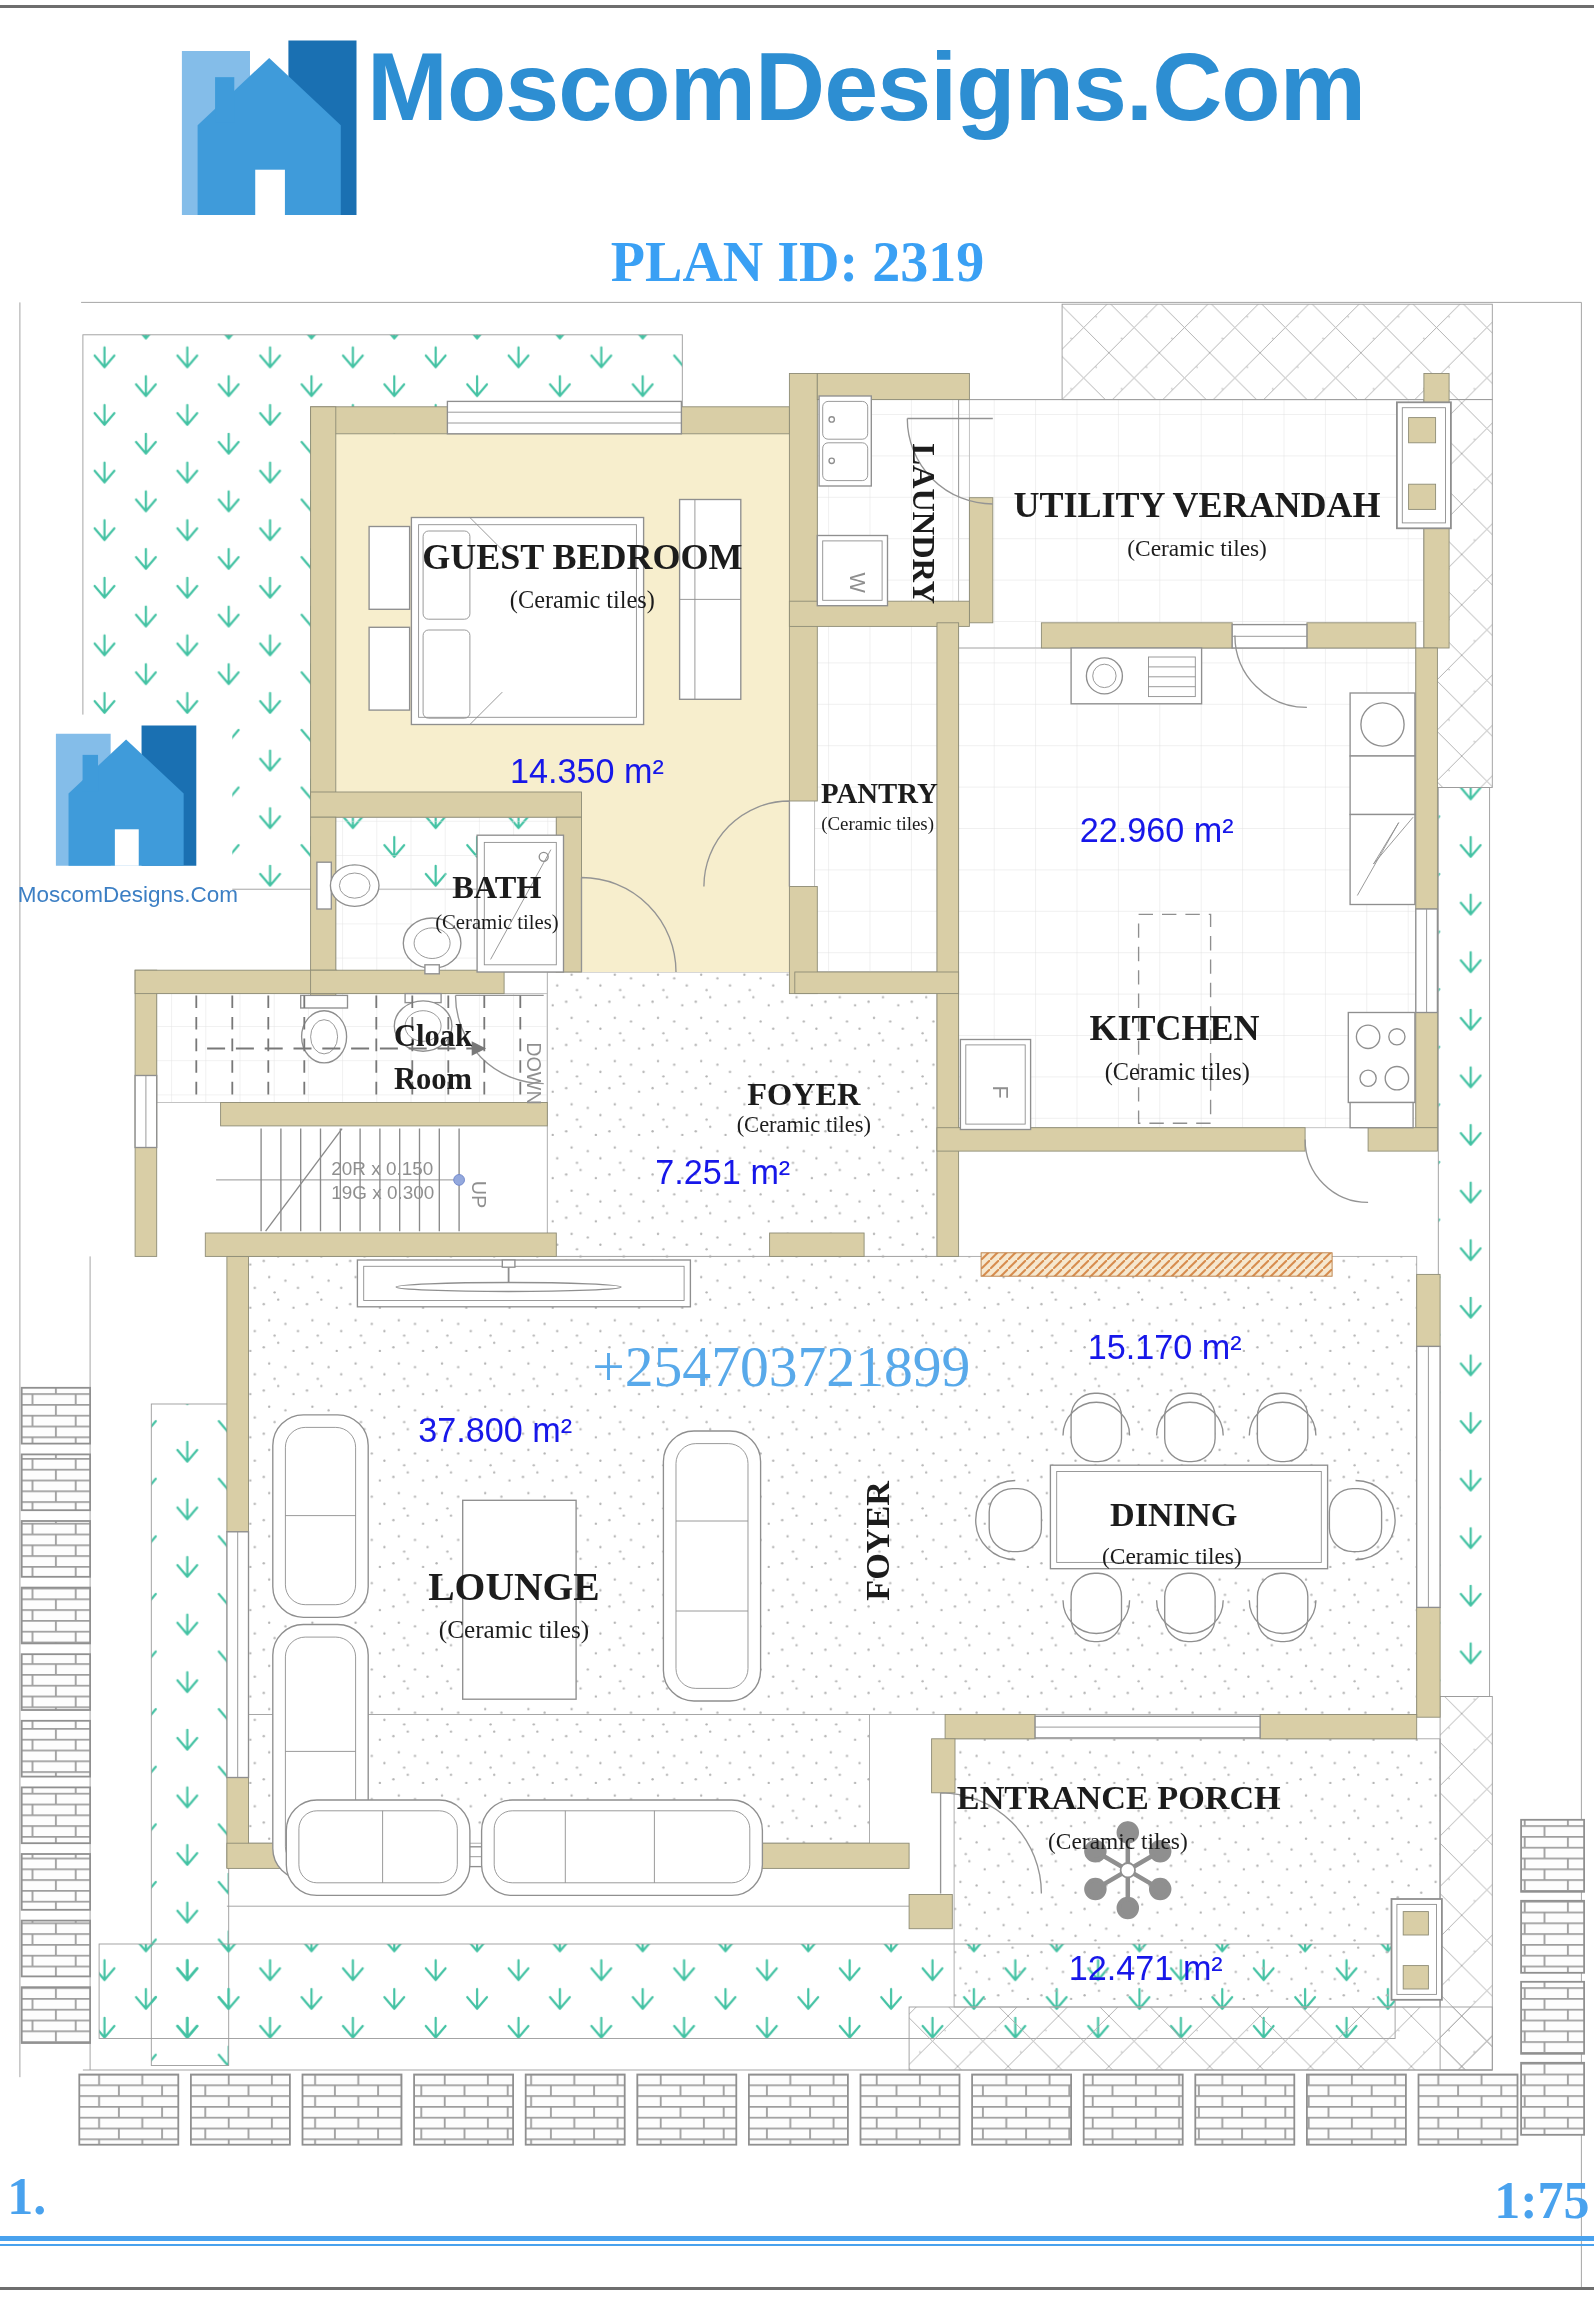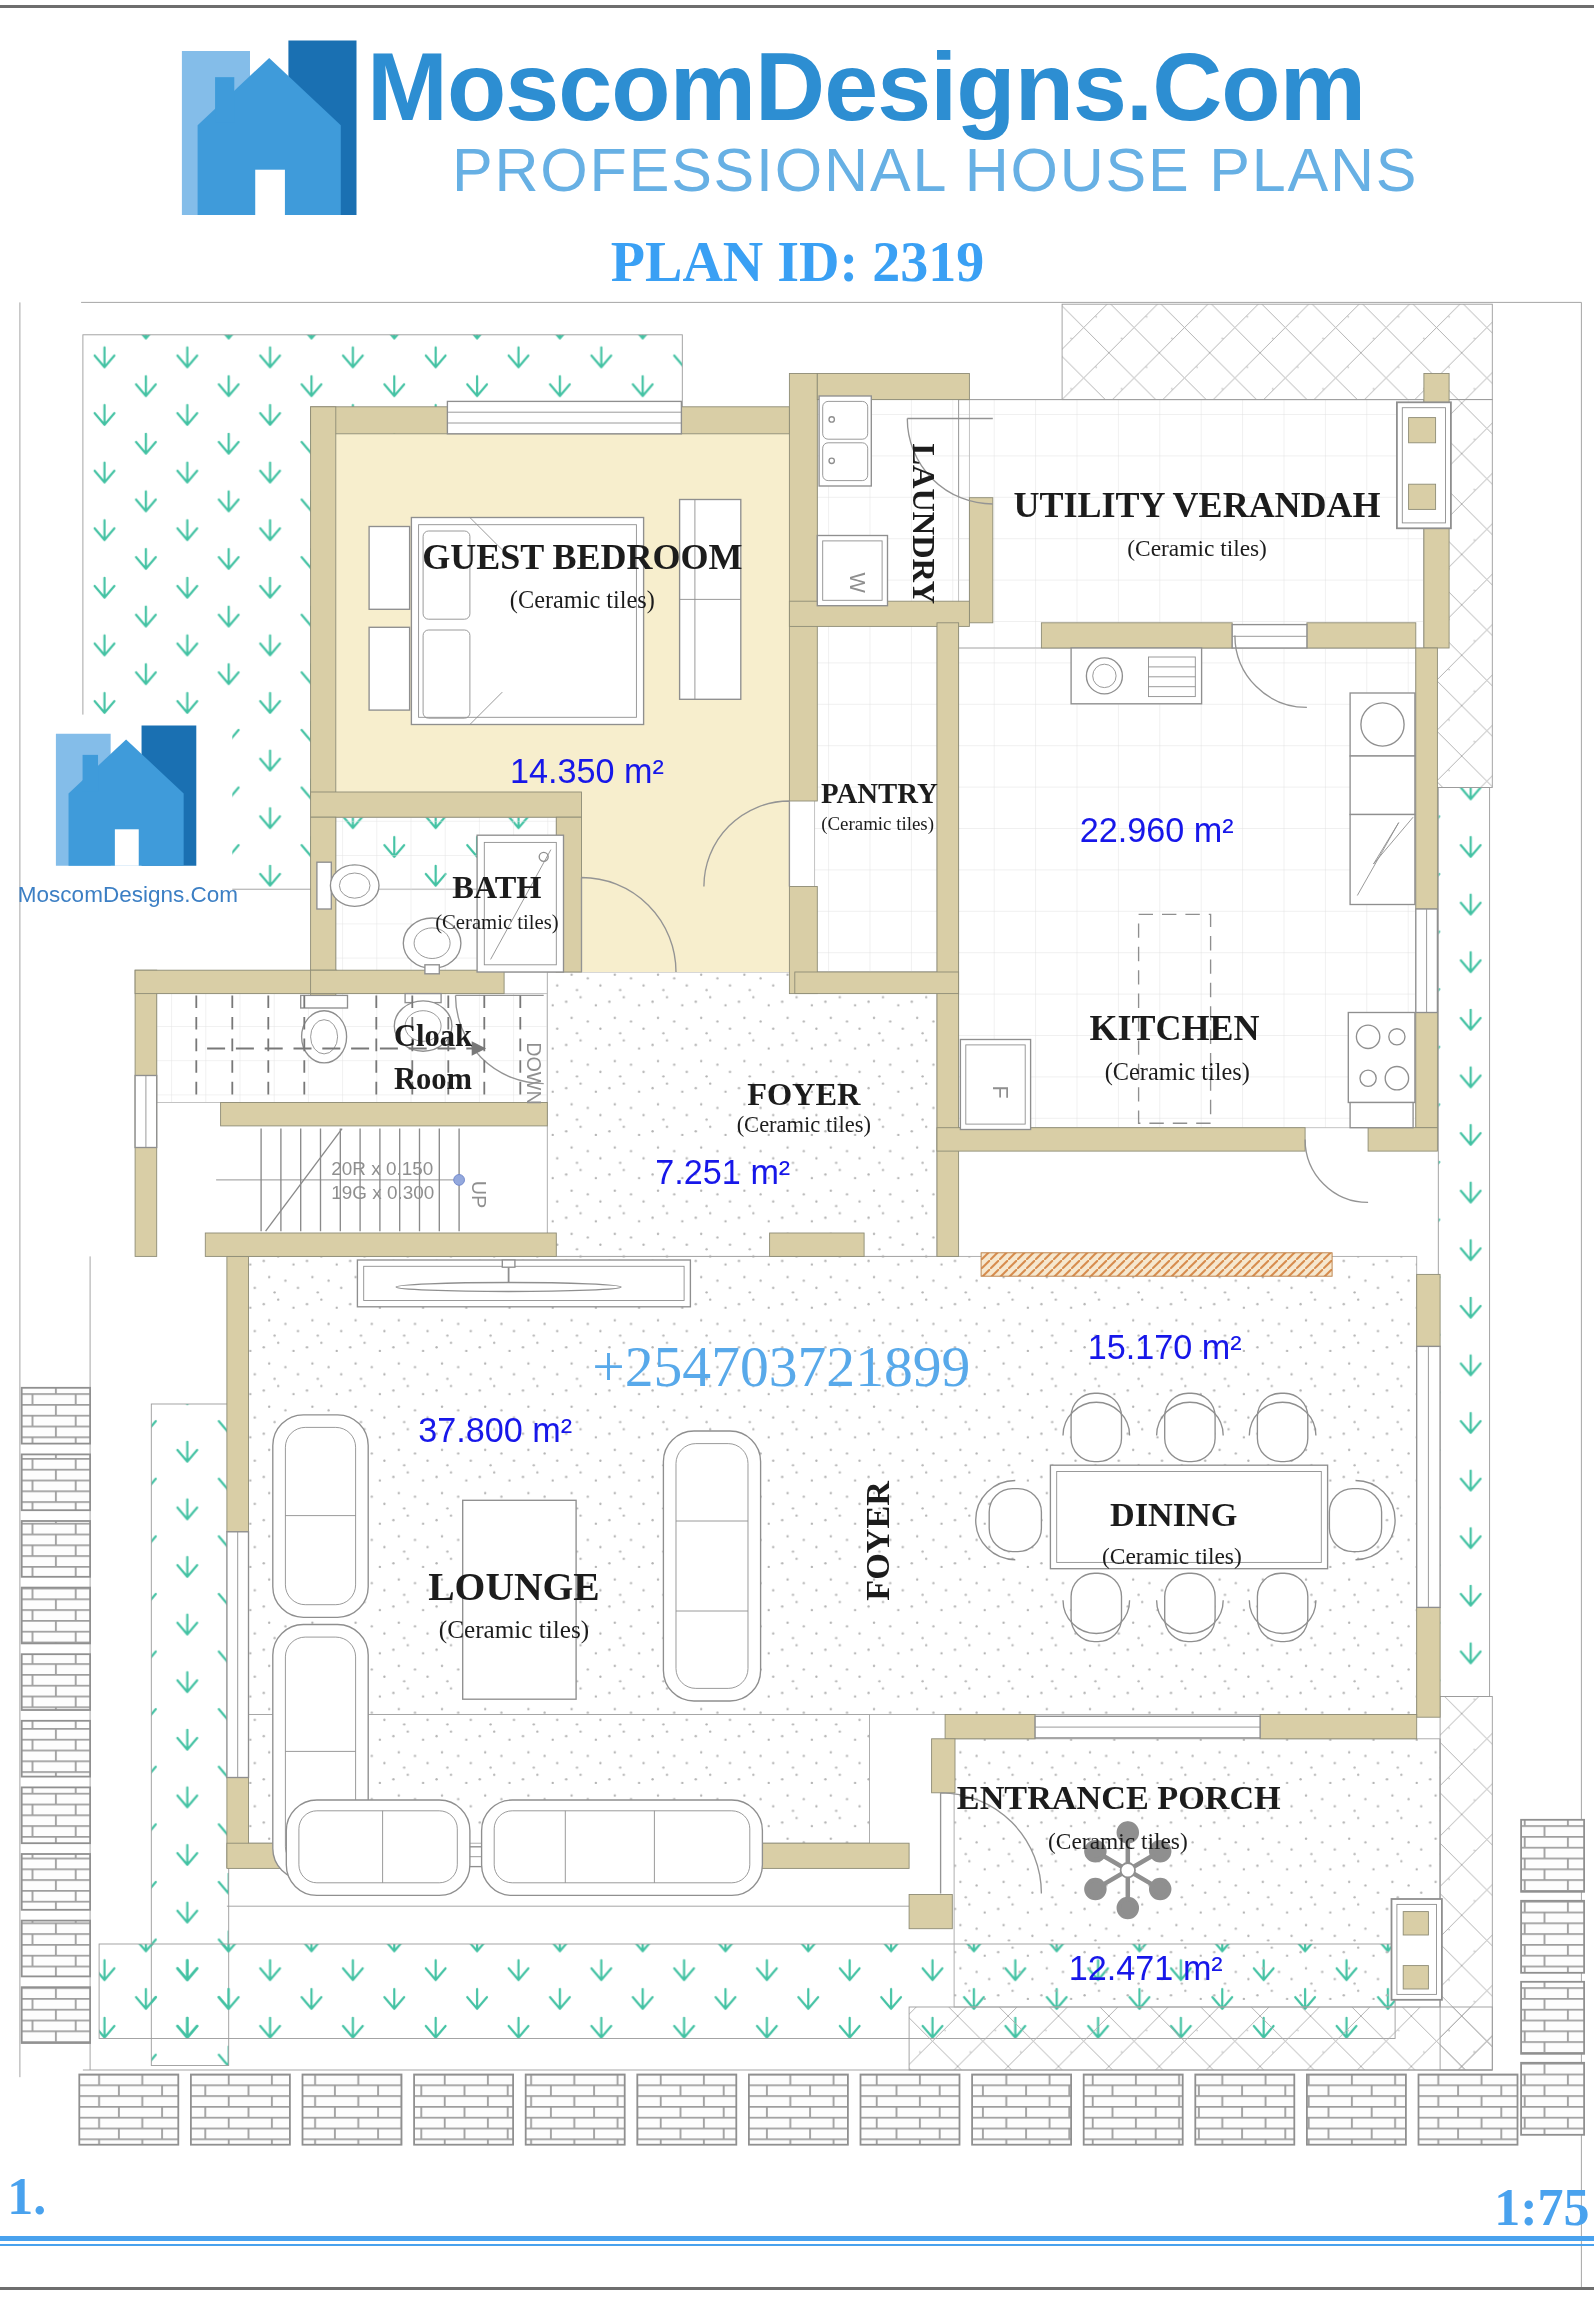--- a/index.html
+++ b/index.html
@@ -9,21 +9,21 @@
   .brand{position:absolute;left:367px;top:31px;font-size:97px;font-weight:bold;
          color:#2d8ed2;letter-spacing:-0.9px;font-family:"Liberation Sans",sans-serif;white-space:nowrap;}
   .tagline{position:absolute;left:452px;top:135px;font-size:61px;color:#67b0e4;
            letter-spacing:1.8px;font-family:"Liberation Sans",sans-serif;white-space:nowrap;}
   .planid{position:absolute;left:0;top:230px;width:1595px;text-align:center;
           font-family:"Liberation Serif",serif;font-weight:bold;font-size:56px;color:#3aa0f4;}
   .footer-row{position:absolute;top:2162px;left:0;width:1595px;height:76px;color:#49a2ee;
               font-family:"Liberation Serif",serif;font-weight:bold;font-size:52px;}
   .f-left{position:absolute;left:7.2px;top:5.4px;}
   .f-center{position:absolute;left:0;top:5.4px;width:100%;text-align:center;}
-  .f-right{position:absolute;right:5.4px;top:16px;}
+  .f-right{position:absolute;right:5.4px;top:9px;}
   .rule-thick{position:absolute;left:0;top:2236px;width:1595px;height:4.5px;background:#49a2ee;}
   .rule-thin{position:absolute;left:0;top:2244px;width:1595px;height:1.8px;background:#49a2ee;}
   svg{position:absolute;left:0;top:0;}
   .rl{font-family:"Liberation Serif",serif;font-weight:bold;fill:#1c1c1c;text-anchor:middle;}
   .rs{font-family:"Liberation Serif",serif;fill:#1c1c1c;text-anchor:middle;}
   .ar{font-family:"Liberation Sans",sans-serif;fill:#1717e9;text-anchor:middle;}
   .dim{font-family:"Liberation Sans",sans-serif;fill:#8f8f8f;}
   .ph{font-family:"Liberation Serif",serif;fill:#58a9ea;text-anchor:middle;}
   .wm{font-family:"Liberation Sans",sans-serif;fill:#3c7fc4;text-anchor:middle;}
 </style>
@@ -445,21 +445,20 @@
       <text x="368" y="1332" class="dim" font-size="21">19G x 0.300</text>
       <text x="524" y="1312" class="dim" font-size="22" transform="rotate(90,524,1312)">UP</text>
       <text x="585" y="1158" class="dim" font-size="22" transform="rotate(90,585,1158)">DOWN</text>
       <text x="944" y="636" class="dim" font-size="24" transform="rotate(90,944,636)">W</text>
       <text x="1103" y="1206" class="dim" font-size="24" transform="rotate(90,1103,1206)">F</text>
       <text x="868" y="1540" class="ph" font-size="64">+254703721899</text>
     </g>
   </svg>
 
   <div class="brand">MoscomDesigns.Com</div>
-  <div class="tagline">PROFESSIONAL HOUSE PLANS</div>
   <div class="planid">PLAN ID: 2319</div>
 
   <div class="footer-row">
     <span class="f-left">1.</span>
     <span class="f-right">1:75</span>
   </div>
   <div class="rule-thick"></div>
   <div class="rule-thin"></div>
   <div class="hline" style="top:2287px;height:2.7px;"></div>
 

